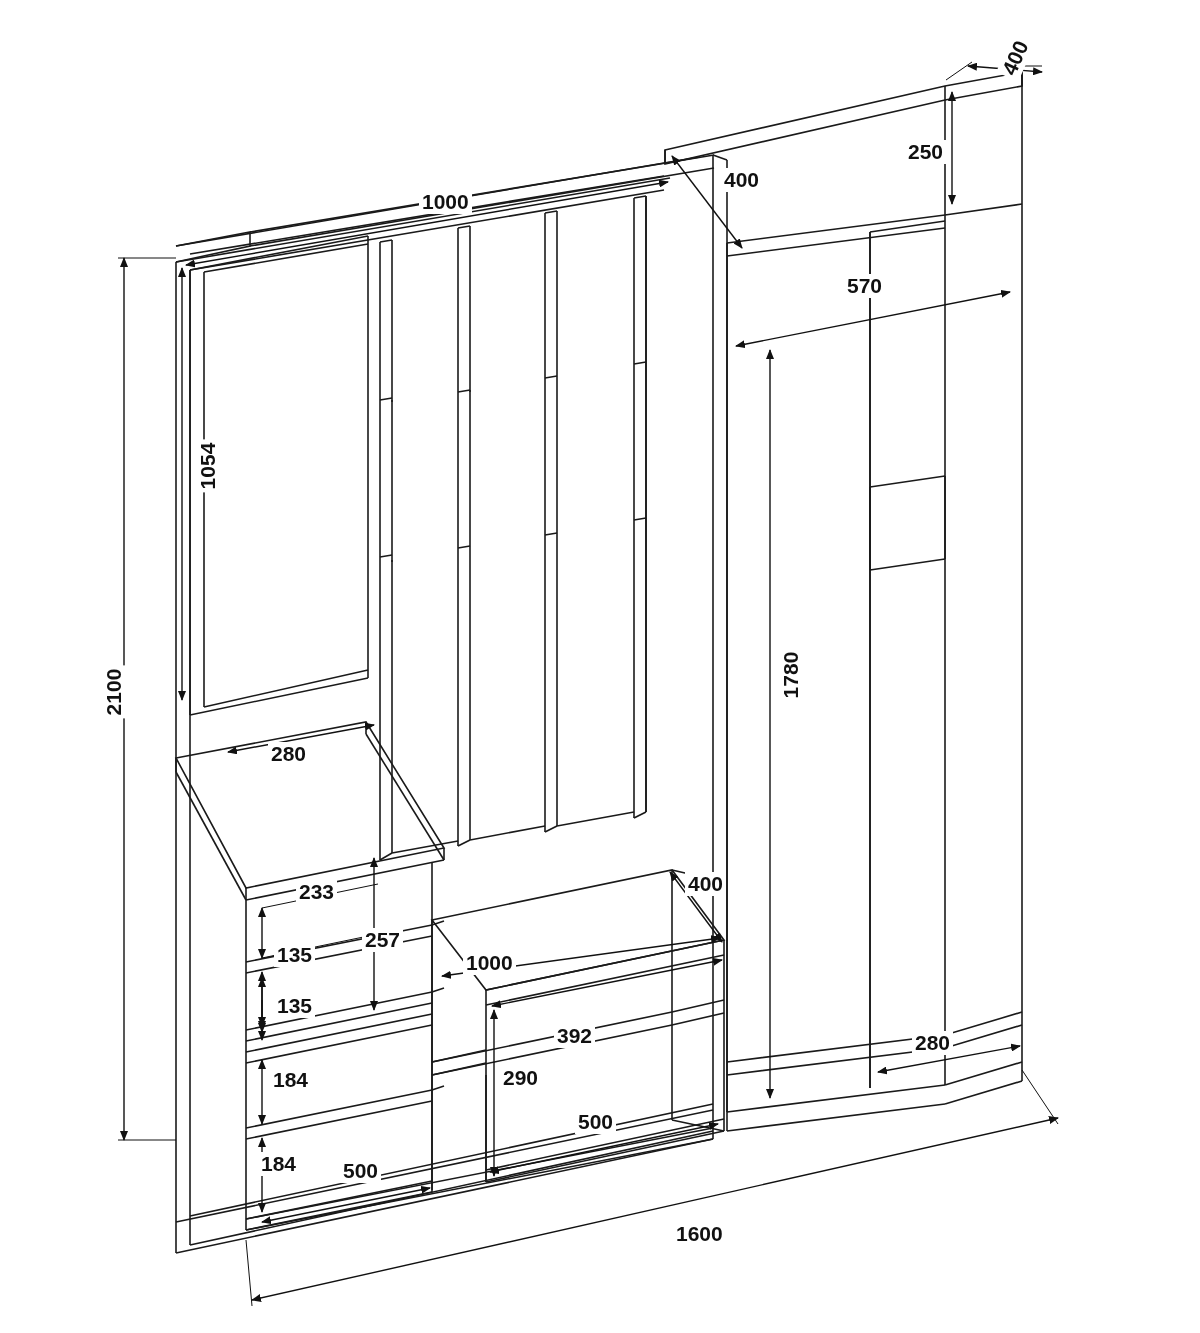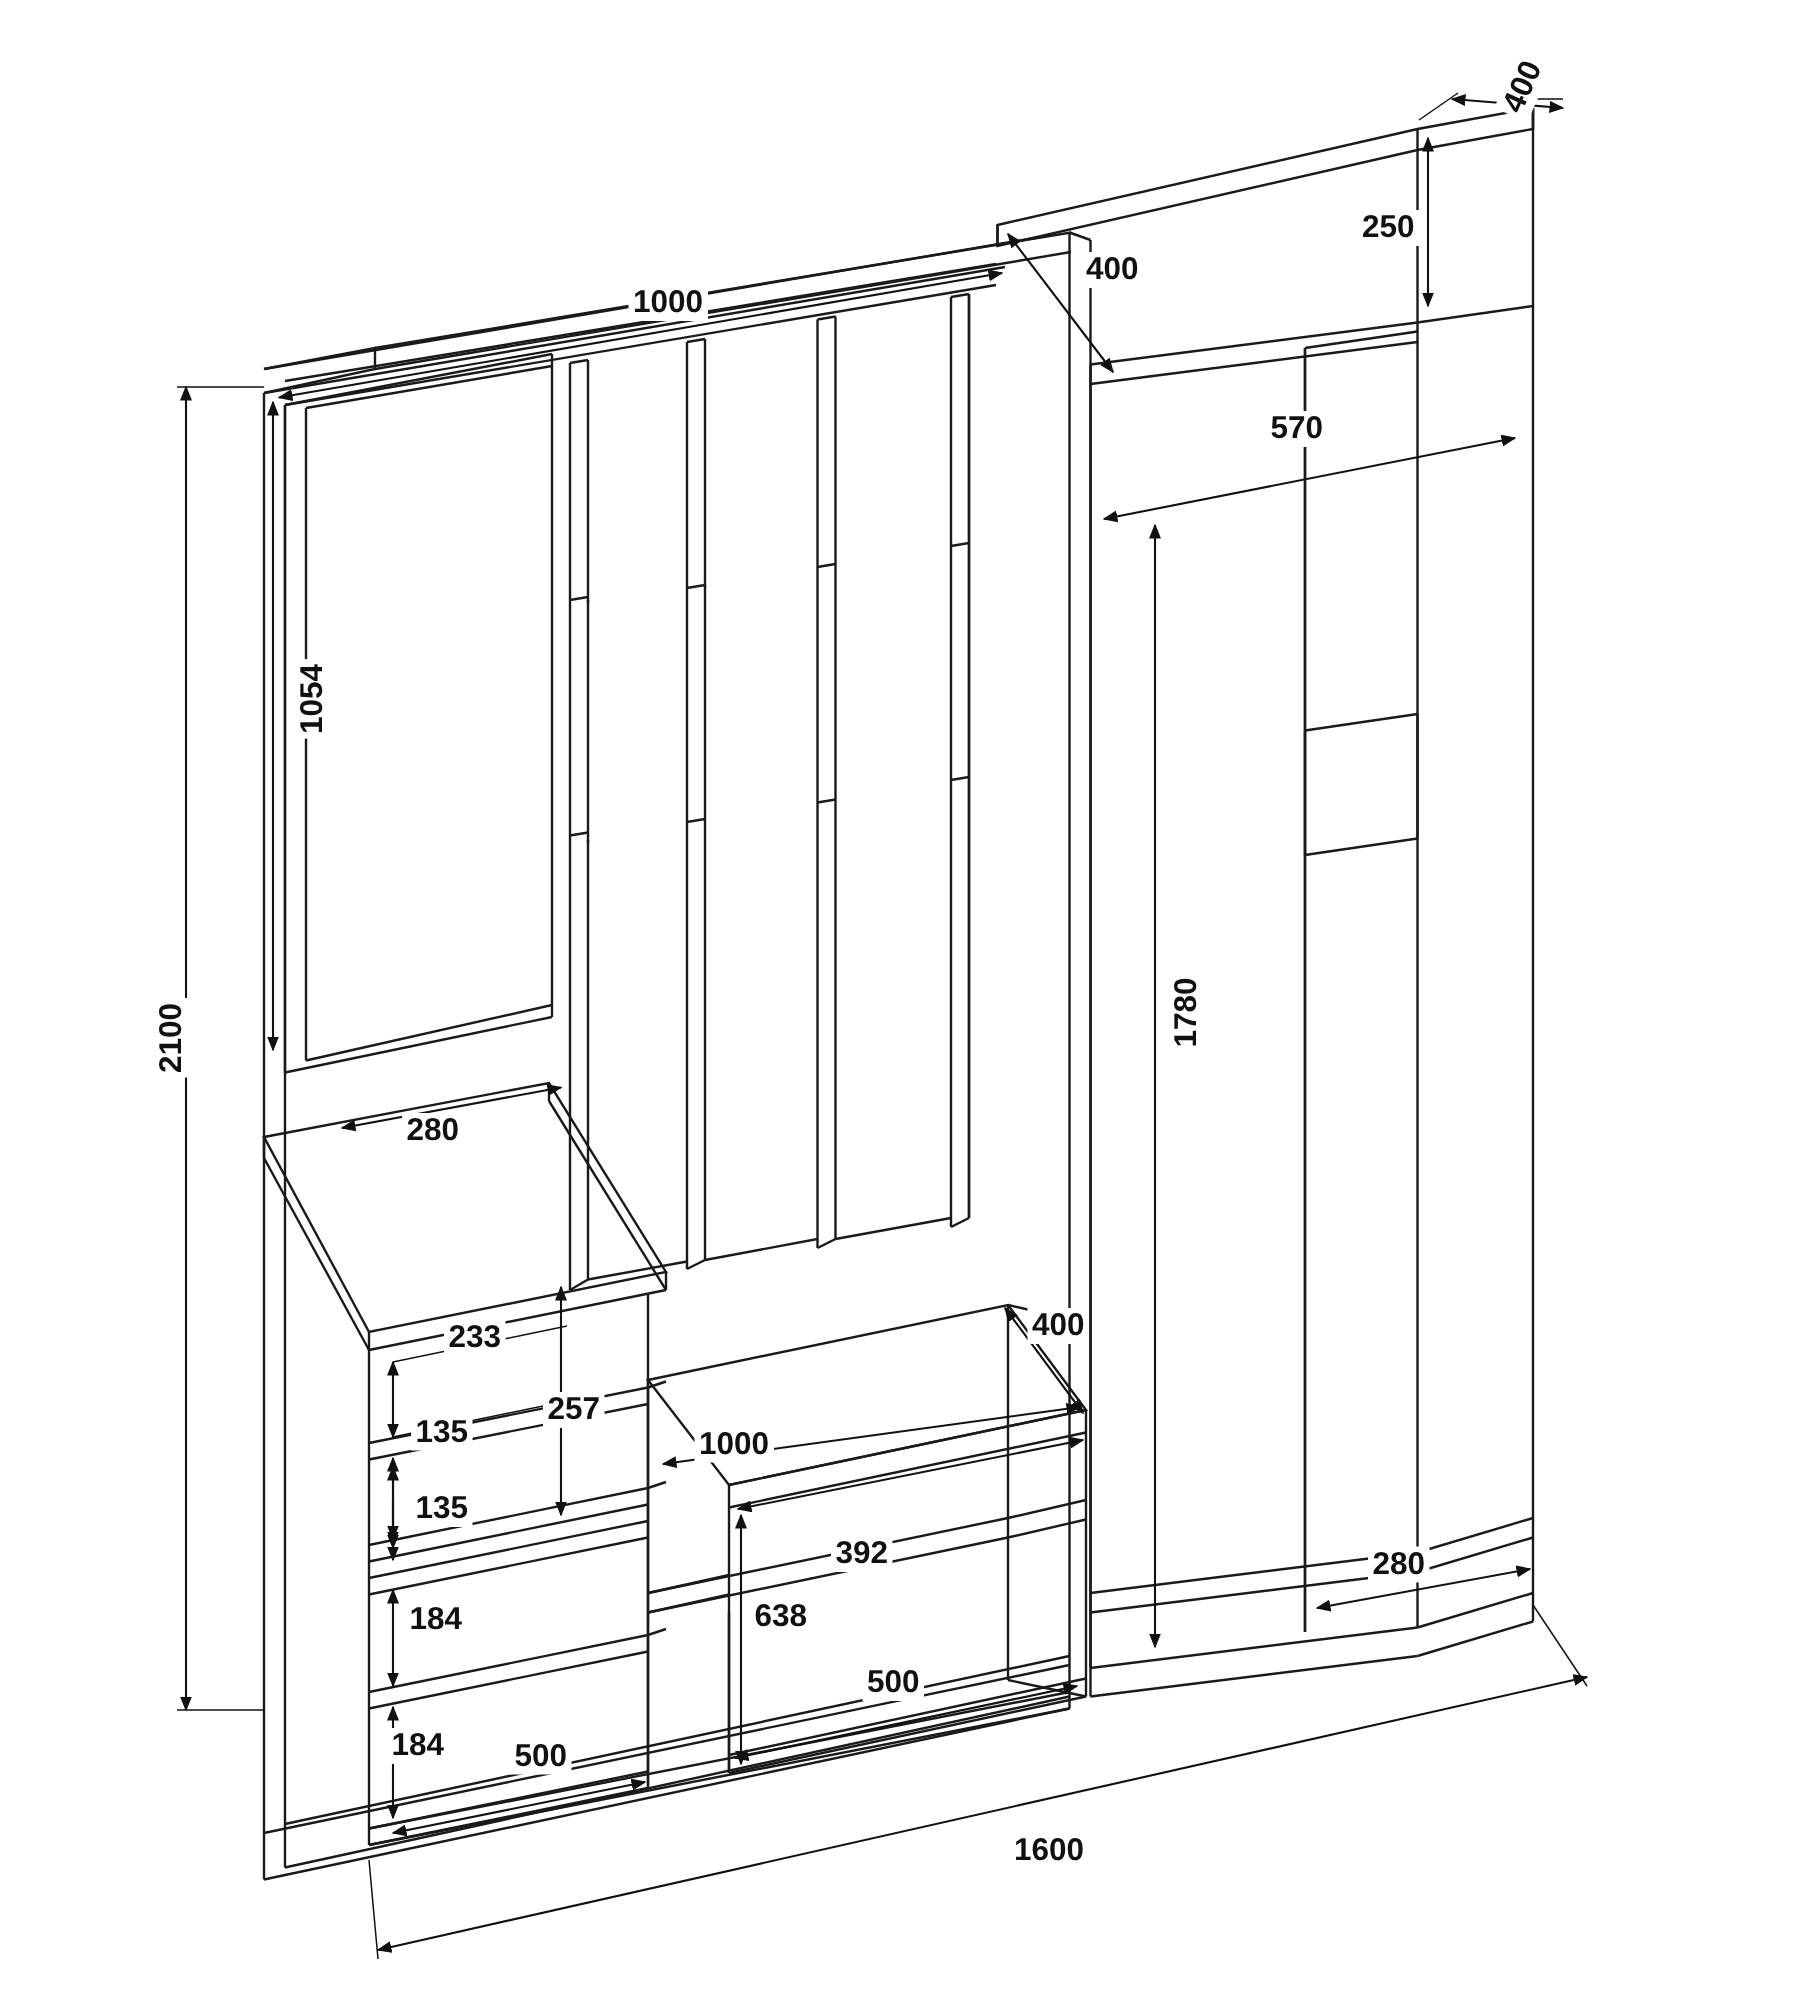--- a/index.html
+++ b/index.html
@@ -303,21 +303,21 @@
   <div class="dim-label" style="left:270px; top:1068px;">184</div>
 
   <div class="dim-label" style="left:258px; top:1152px;">184</div>
 
   <div class="dim-label" style="left:685px; top:872px;">400</div>
 
   <div class="dim-label" style="left:463px; top:951px;">1000</div>
 
   <div class="dim-label" style="left:554px; top:985px;margin-top:39px;">392</div>
 
-  <div class="dim-label" style="left:500px; top:1066px;">638</div>
+  <div class="dim-label" style="left:500px; top:1066px;">290</div>
 
   <div class="dim-label" style="left:575px; top:1110px;">500</div>
 
   <div class="dim-label" style="left:340px; top:1159px;">500</div>
 
   <div class="dim-label" style="left:912px; top:1031px;">280</div>
 
 </div>
 
 </body></html>

